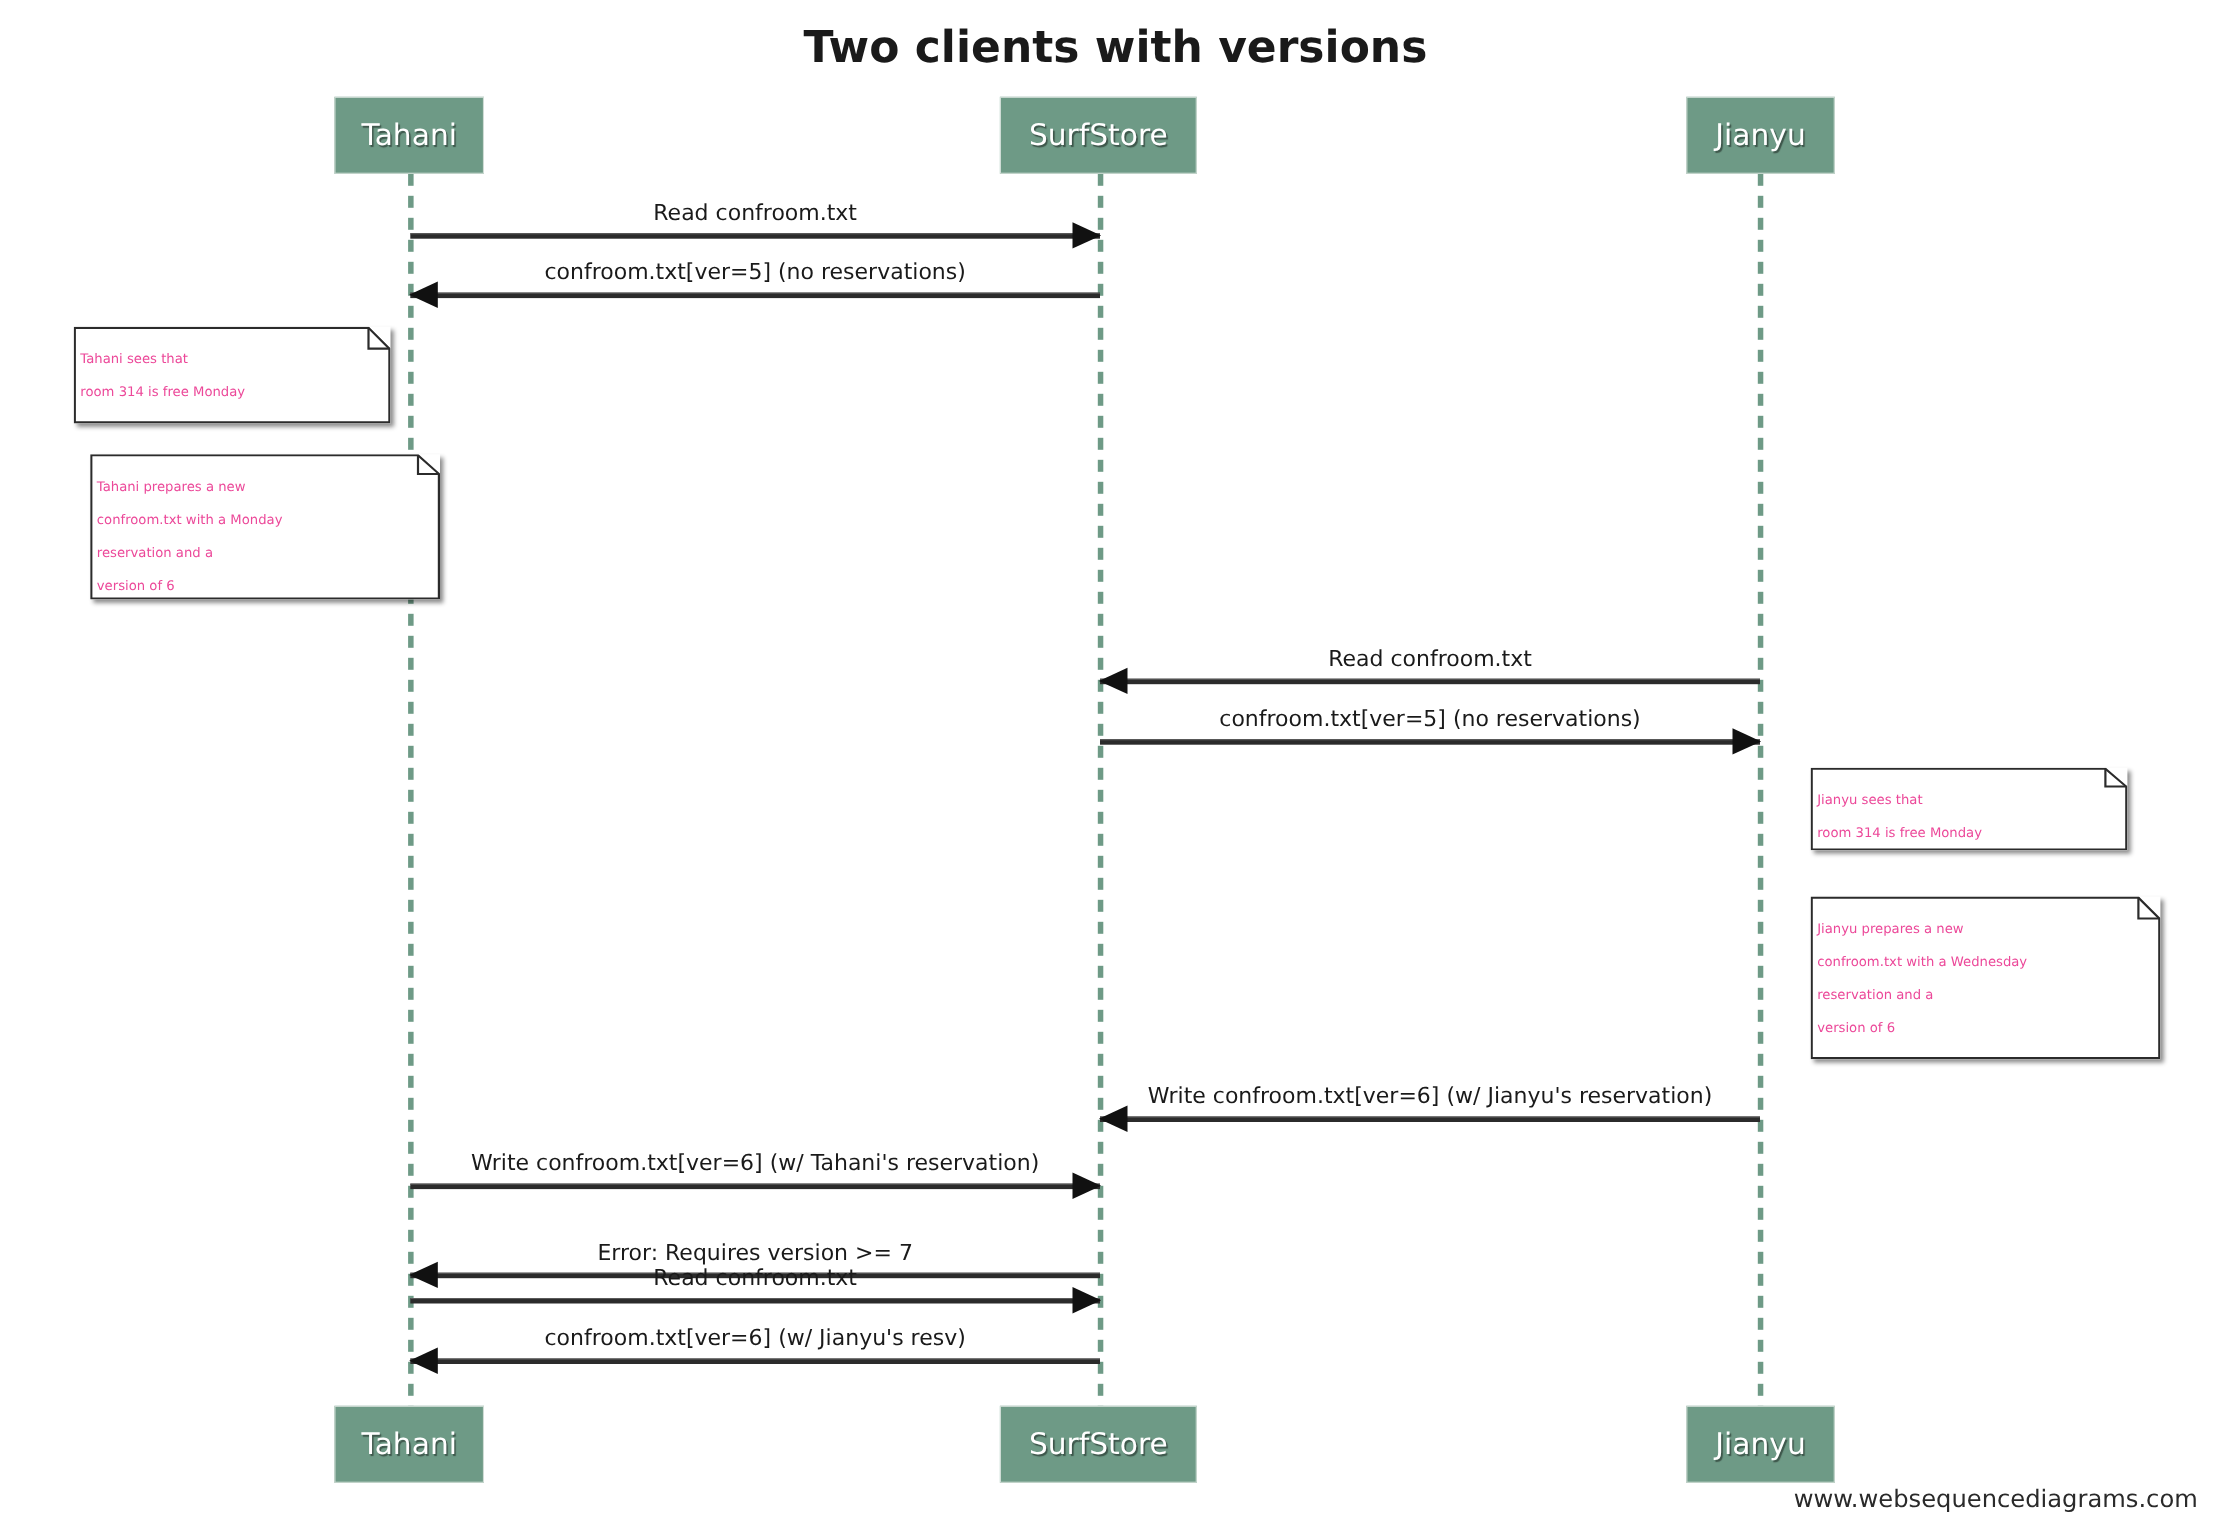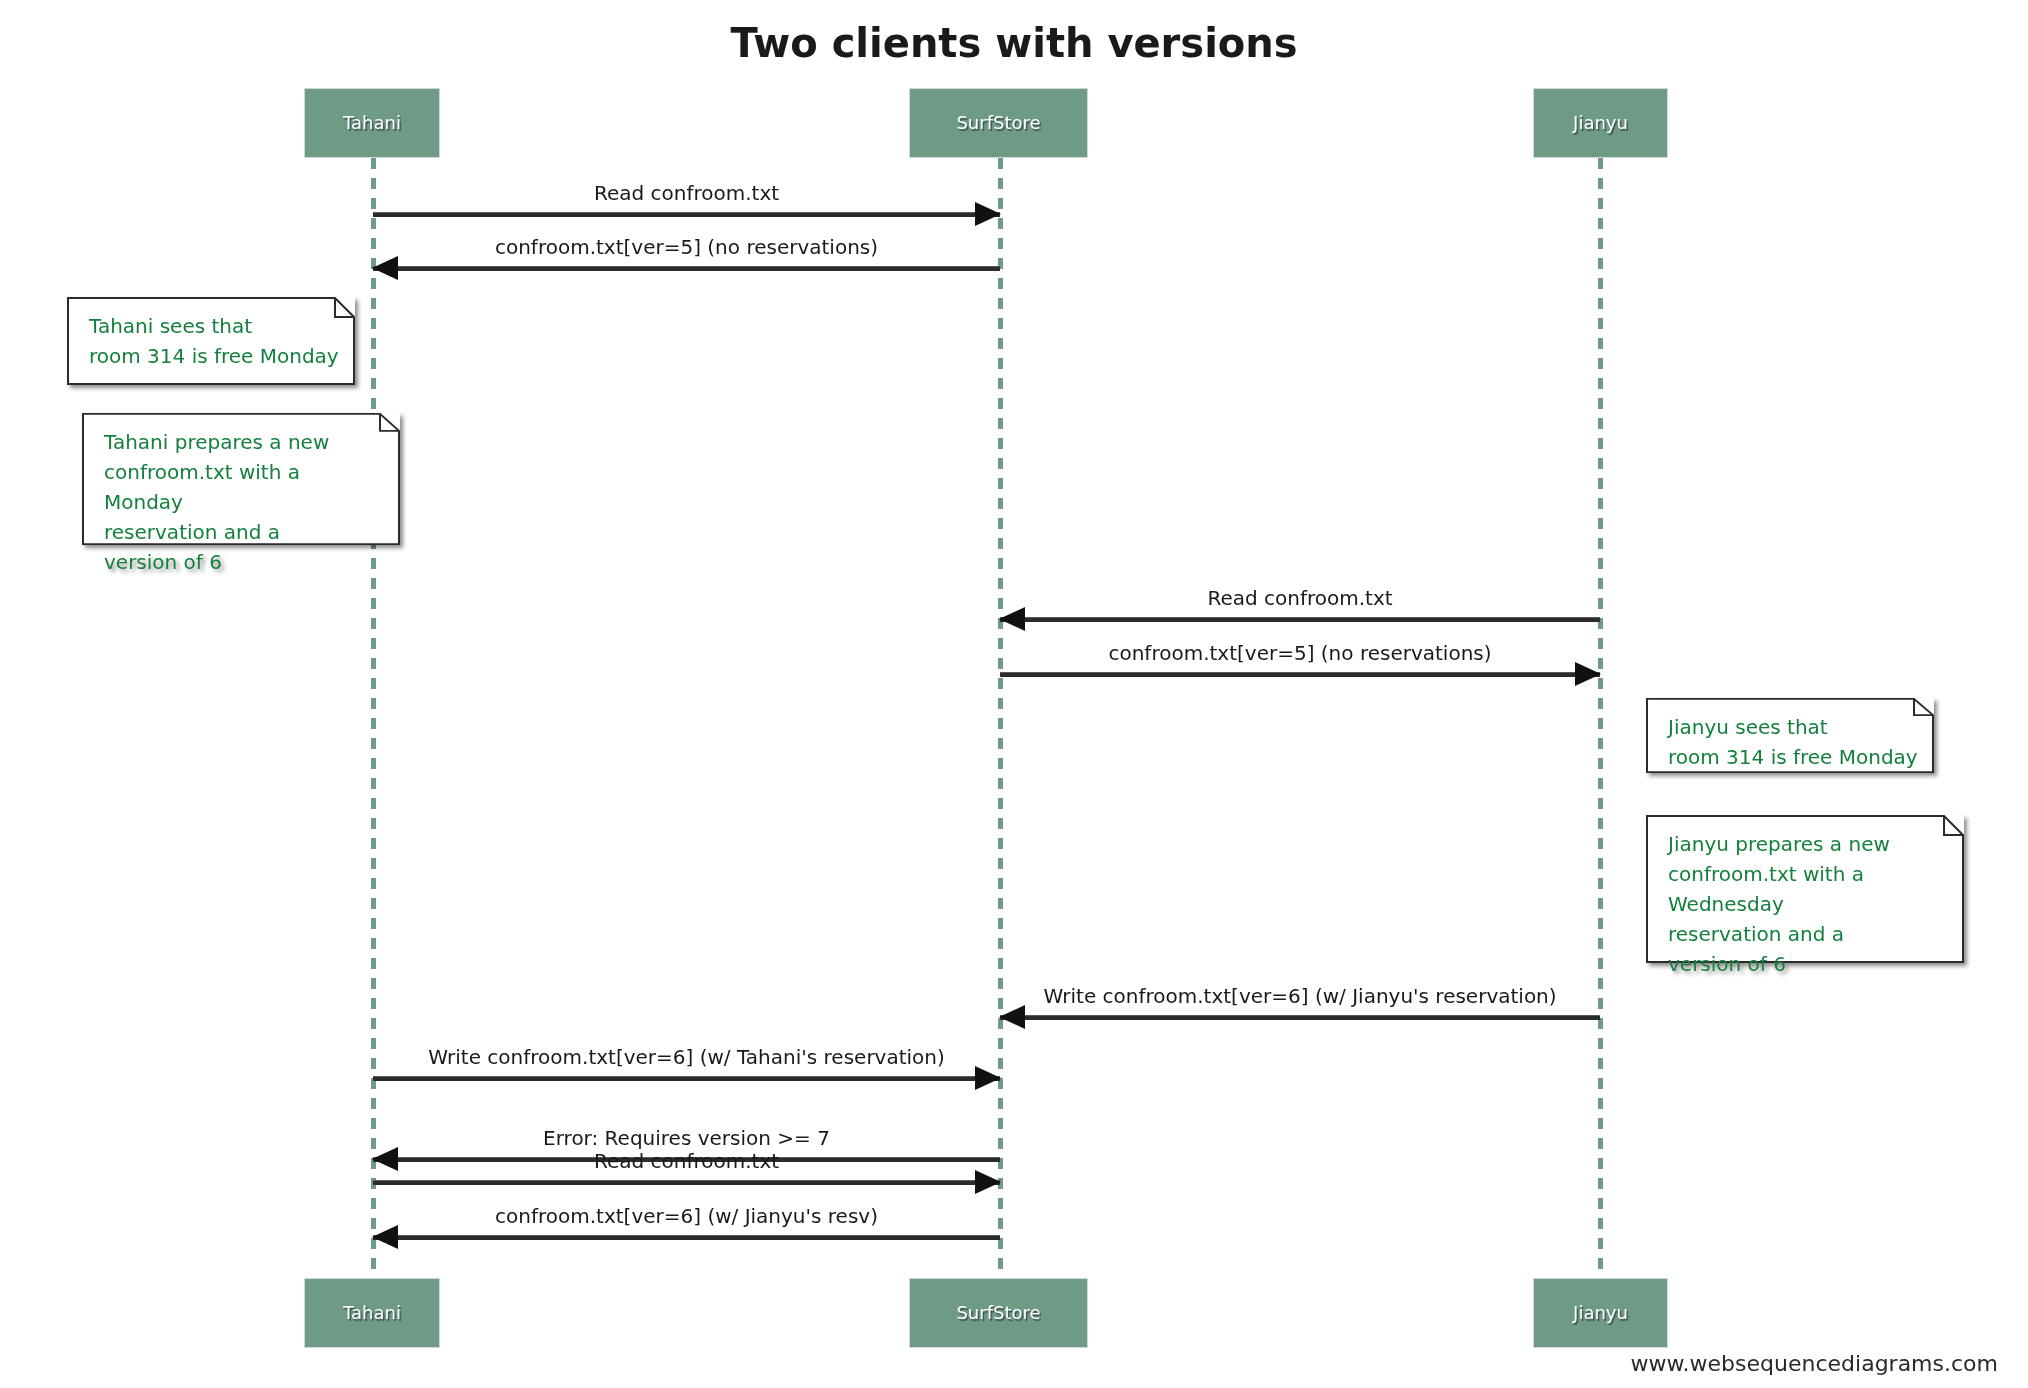--- a/index.html
+++ b/index.html
@@ -52,21 +52,21 @@
     position: absolute;
     background: #6e9a86;
     border: 1px solid #cfdcd5;
     display: flex;
     align-items: center;
     justify-content: center;
     box-sizing: border-box;
   }
   .actor-label {
     color: #ffffff;
-    font-size: 18px;
+    font-size: 27px;
     font-weight: normal;
     text-shadow: 1.5px 1.5px 1px rgba(0,0,0,0.45);
     white-space: nowrap;
     line-height: 1;
   }
 
   
   .message {
     position: absolute;
     height: 52px;
@@ -119,23 +119,23 @@
   .note-svg {
     position: absolute;
     left: 0;
     top: 0;
     width: 100%;
     height: 100%;
     display: block;
   }
   .note-text {
     position: relative;
-    padding: 14px 16px 10px 22px;
-    font-size: 20px;
-    color: #15803d;
+    padding: 14px 16px 10px 6px;
+    font-size: 12px;
+    color: #ec4899;
     line-height: 30px;
     white-space: pre-line;
   }
 
   
   #footer-watermark {
     position: absolute;
     right: 30px;
     bottom: 12px;
     font-size: 22px;

